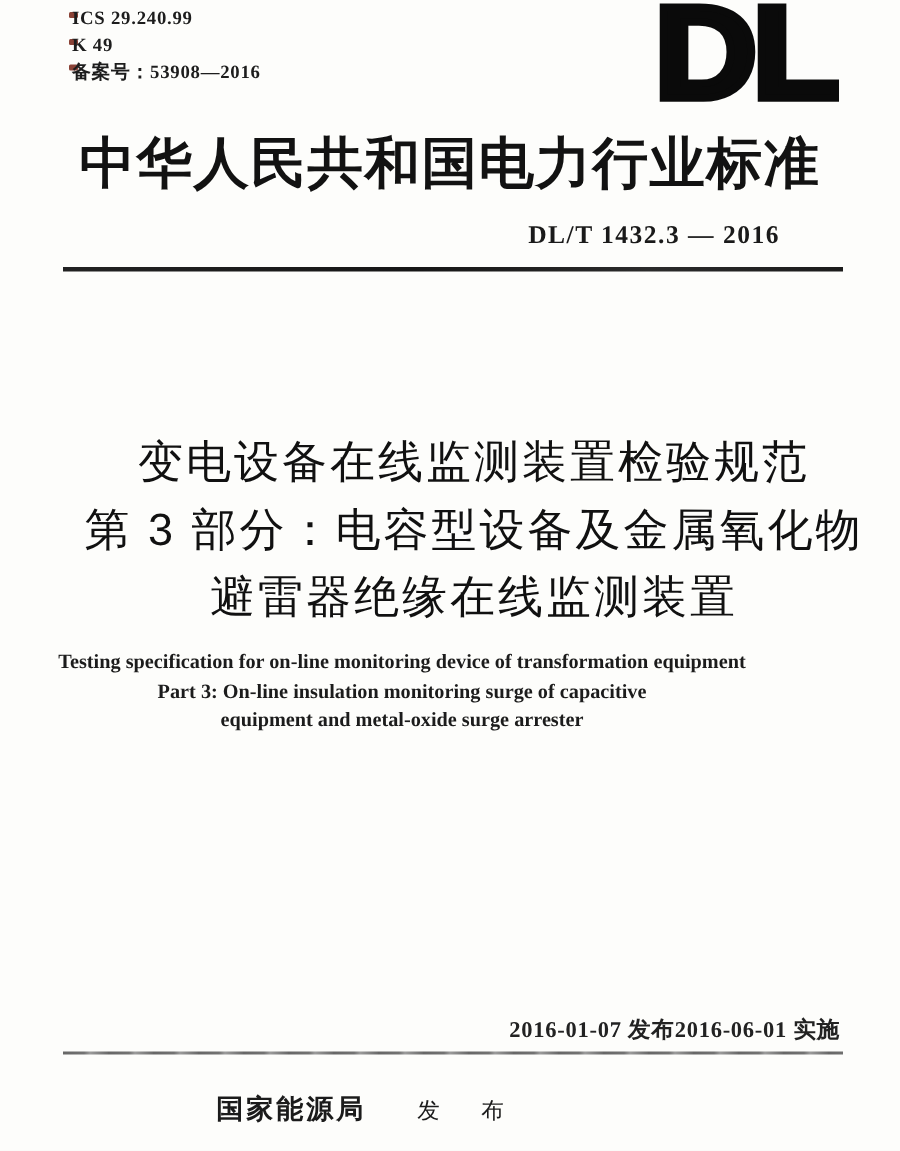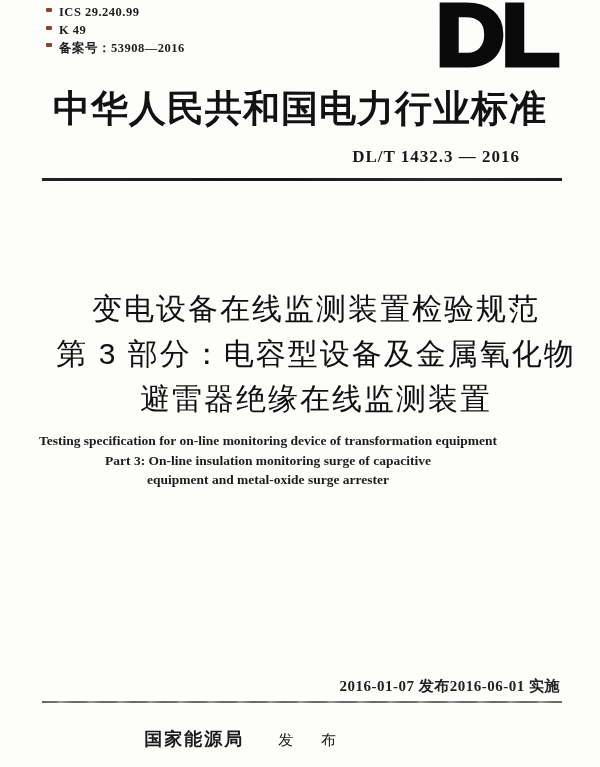--- a/index.html
+++ b/index.html
@@ -11,21 +11,21 @@
   .page{
     position:relative;
     width:600px;height:767px;
     background:#fdfdfb;
     color:#141414;
     overflow:hidden;
   }
 
   
   .meta{
-    position:absolute;left:59px;top:3px;
+    position:absolute;left:48px;top:3px;
     font-size:12.5px;font-weight:600;
     line-height:18px;letter-spacing:0.5px;
     color:#1d1d1d;
   }
   .red-mark{
     position:absolute;left:46px;width:6px;height:4px;
     border-radius:1px;
   }
 
   

